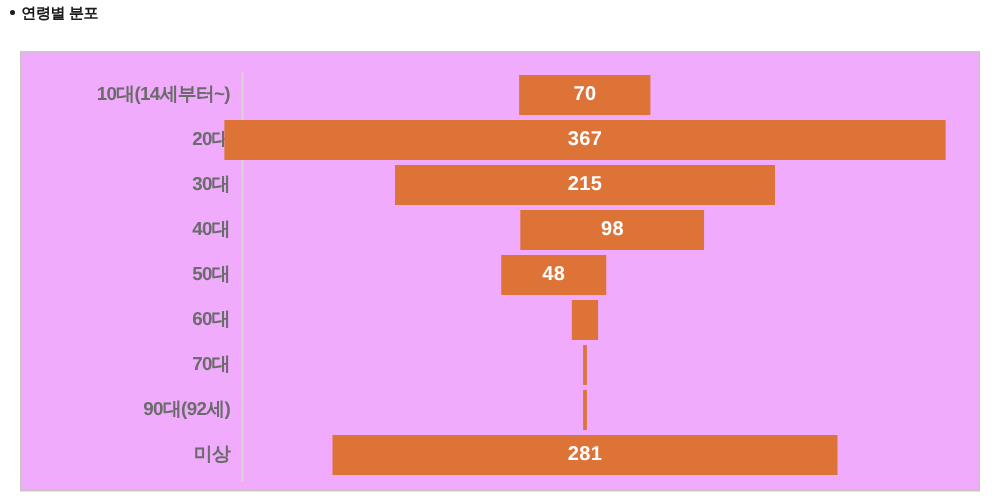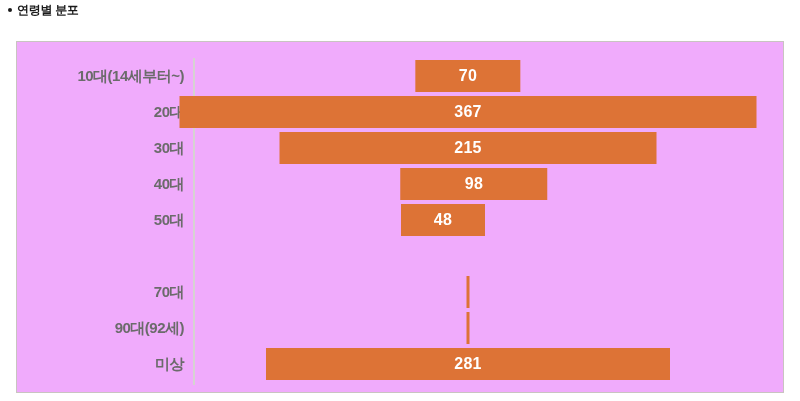--- a/index.html
+++ b/index.html
@@ -126,35 +126,39 @@
         </div>
       </div>
       <div class="row" style="top: 52px;">
         <div class="row-label">20대</div>
         <div class="bar" style="left: 451px; width: 577px; text-decoration: underline;">
           <div class="bar-value">367</div>
         </div>
       </div>
       <div class="row" style="top: 88px;">
         <div class="row-label">30대</div>
-        <div class="bar" style="left: 451px; width: 377px;">
+        <div class="bar" style="left: 451px; width: 304px;">
           <div class="bar-value">215</div>
         </div>
       </div>
       <div class="row" style="top: 124px;">
         <div class="row-label">40대</div>
-        <div class="bar" style="left: 457px; width: 147.49px;">
+        <div class="bar" style="left: 473px; width: 147.49px;">
           <div class="bar-value">98</div>
         </div>
       </div>
       <div class="row" style="top: 160px;">
         <div class="row-label">50대</div>
         <div class="bar" style="left: 426px; width: 84px;">
           <div class="bar-value">48</div>
         </div>
+      </div>
+      <div class="row" style="top: 196px;">
+        <div class="row-label">60대</div>
+        <div class="bar" style="left: 451px; width: 21.07px;"></div>
       </div>
       <div class="row" style="top: 232px;">
         <div class="row-label">70대</div>
         <div class="bar" style="left: 451px; width: 3.01px;"></div>
       </div>
       <div class="row" style="top: 268px;">
         <div class="row-label">90대(92세)</div>
         <div class="bar" style="left: 451px; width: 3.01px;"></div>
       </div>
       <div class="row" style="top: 304px; text-decoration: underline;">

